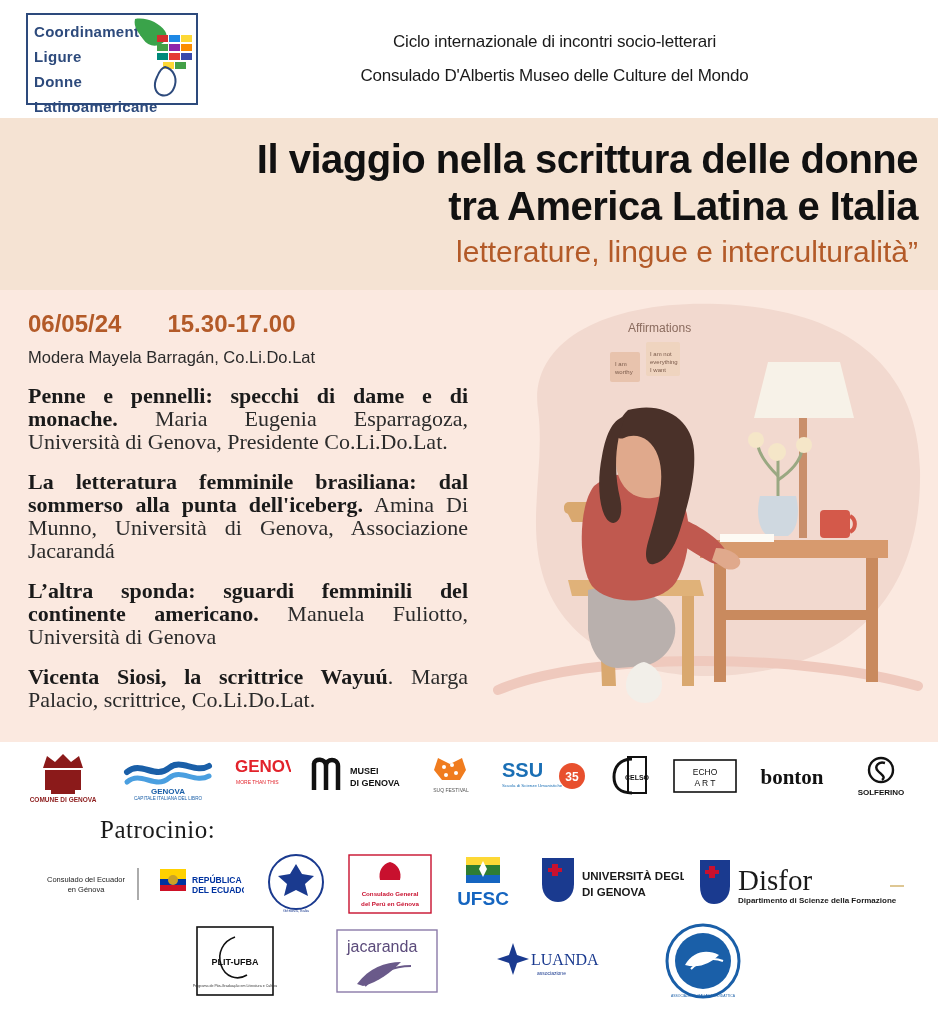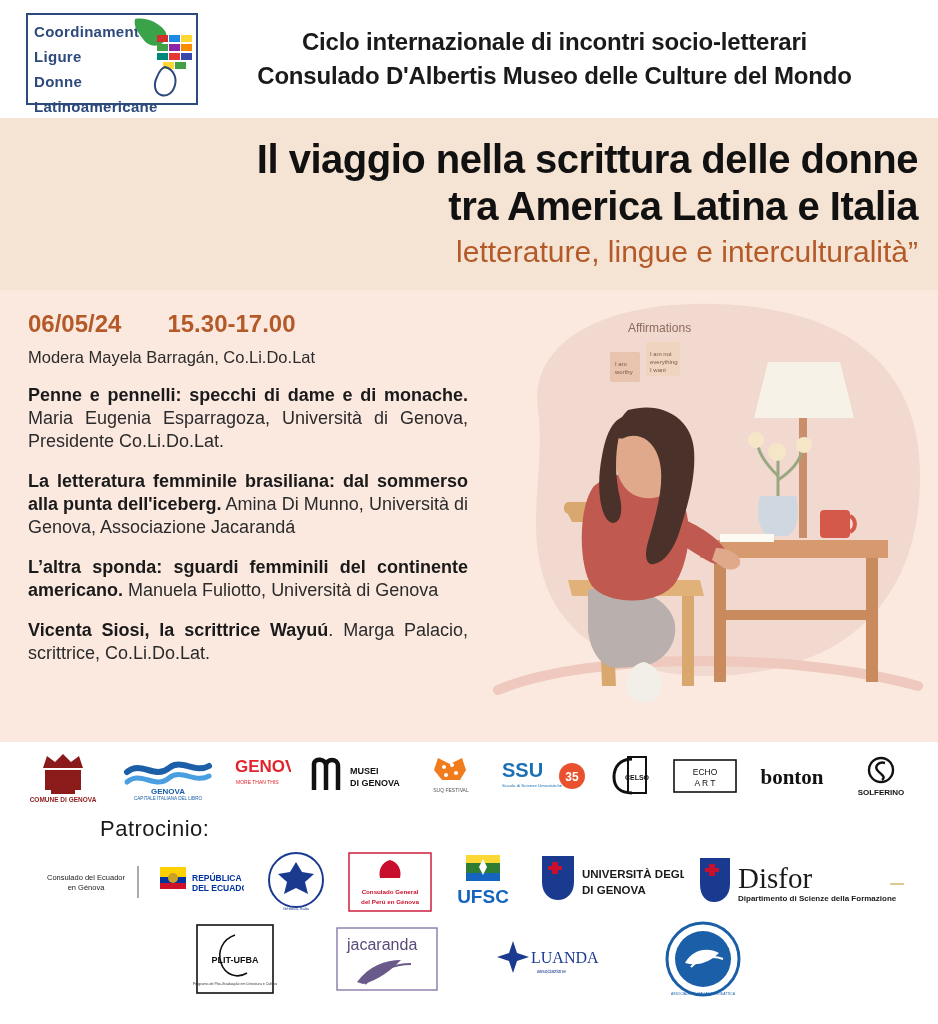--- a/index.html
+++ b/index.html
@@ -65,22 +65,22 @@
     top: 8px;
     width: 78px;
     height: 84px;
   }
   .header-titles {
     flex: 1 1 auto;
     text-align: center;
     padding-right: 30px;
   }
   .header-line {
-    font-size: 24px;
-    font-weight: bold;
+    font-size: 17px;
+    font-weight: normal;
     color: #1a1a1a;
     line-height: 34px;
     letter-spacing: -.2px;
   }
 
   
   .title-band {
     background: #f5e3d3;
     padding: 18px 20px 20px 20px;
     text-align: right;
@@ -119,25 +119,26 @@
     font-size: 24px;
     margin-bottom: 10px;
   }
   .datetime .time { margin-left: 46px; }
   .moderator {
     font-size: 16.5px;
     color: #2b2b2b;
     margin-bottom: 17px;
   }
   .talk {
-    font-size: 18px;
+    font-size: 22px;
     color: #2b2b2b;
     line-height: 23px;
     margin-bottom: 17px;
     text-align: justify;
+    font-family: Liberation Serif, serif;
   }
   .talk b { font-weight: bold; color: #1a1a1a; }
 
   .illustration {
     position: absolute;
     right: 0;
     top: 0;
     width: 470px;
     height: 452px;
   }
@@ -155,24 +156,25 @@
   .sp { display: flex; align-items: center; justify-content: center; }
 
   
   .patrocinio-wrap {
     background: #ffffff;
     flex: 1 1 auto;
     padding: 4px 0 0 0;
     position: relative;
   }
   .patrocinio-label {
-    font-size: 22px;
+    font-size: 25px;
     color: #1a1a1a;
     margin: 2px 0 4px 100px;
     letter-spacing: .5px;
+    font-family: Liberation Serif, serif;
   }
   .patro-row {
     display: flex;
     align-items: center;
     justify-content: center;
     gap: 16px;
   }
   .patro-row.r1 { height: 72px; }
   .patro-row.r2 { height: 82px; gap: 58px; }
 

